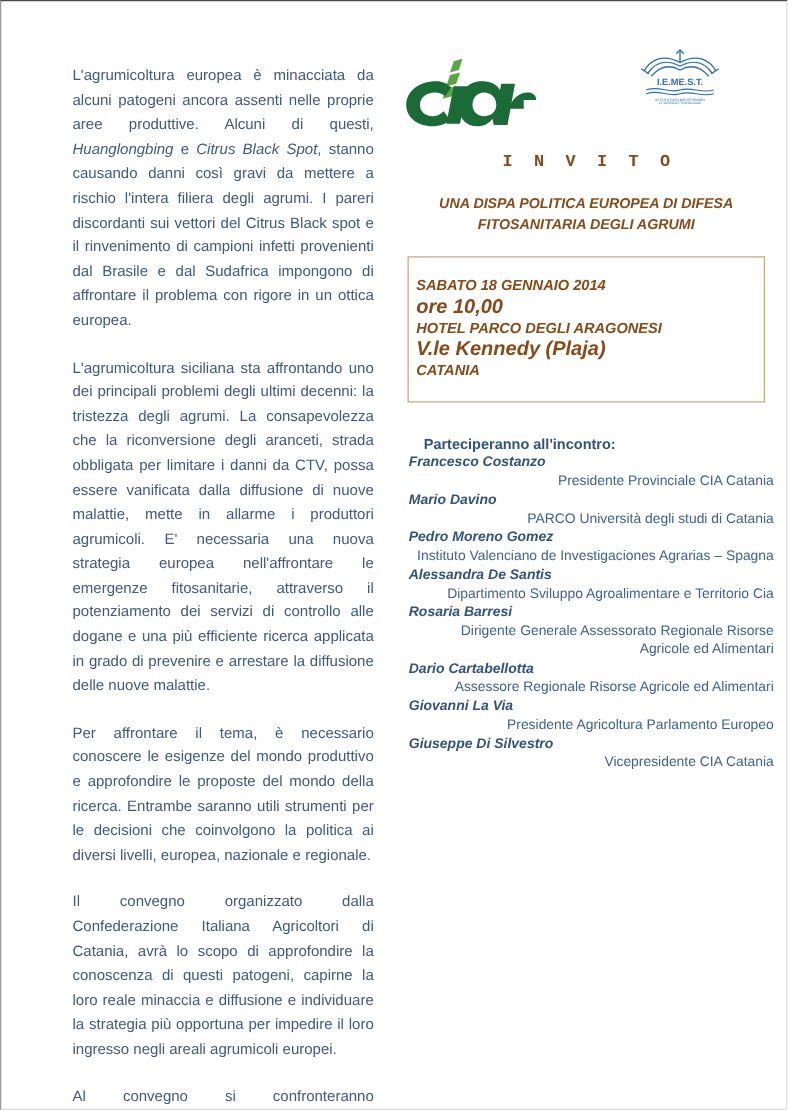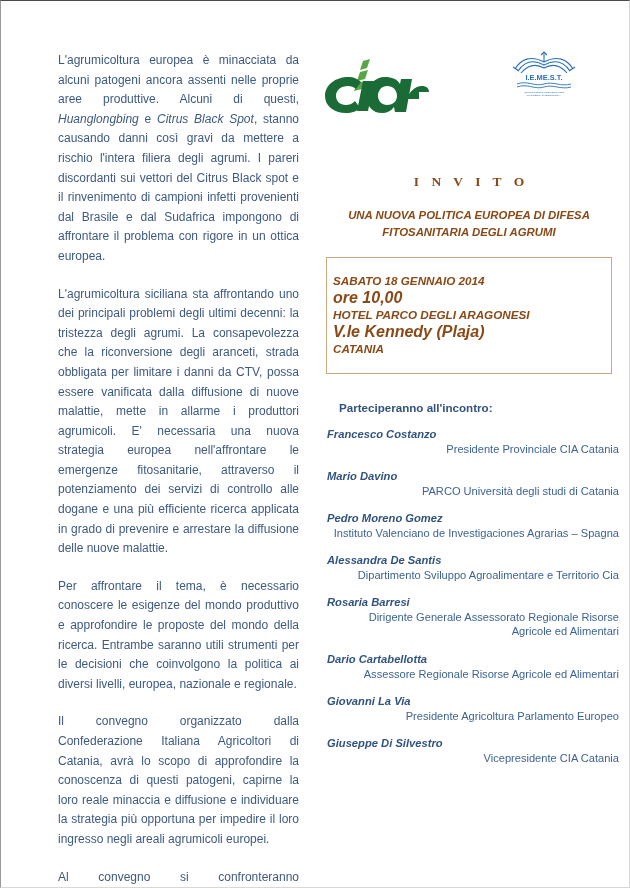--- a/index.html
+++ b/index.html
@@ -37,21 +37,21 @@
     font-family: Liberation Sans, sans-serif;
   }
   .body-par em {
     font-style: italic;
   }
 
   
   .right-col {
     position: absolute;
     left: 318px;
-    top: 48px;
+    top: 36px;
     width: 300px;
   }
 
   .logos {
     position: relative;
     height: 66px;
   }
   .cia-logo {
     position: absolute;
     left: 4px;
@@ -61,24 +61,24 @@
   }
   .iemest-logo {
     position: absolute;
     left: 190px;
     top: 0px;
     width: 70px;
     height: 48px;
   }
 
   .invito {
-    margin-top: 59px;
+    margin-top: 20px;
     text-align: center;
     color: #8a4a17;
-    font-family: Liberation Serif, serif;
+    font-family: Liberation Mono, monospace;
     font-weight: bold;
     font-size: 13.5px;
     letter-spacing: 4.5px;
     text-indent: 4.5px;
   }
 
   .subtitle {
     margin-top: 17px;
     text-align: center;
     color: #8a4a17;
@@ -111,21 +111,21 @@
   .participants-title {
     margin-top: 27px;
     margin-left: 20px;
     color: #31537f;
     font-family: "Liberation Sans", sans-serif;
     font-weight: bold;
     font-size: 11.6px;
   }
 
   .speaker {
-    margin-top: 13px;
+    margin-top: 1px;
     margin-left: 8px;
   }
   .speaker-name {
     color: #31537f;
     font-family: "Liberation Sans", sans-serif;
     font-weight: bold;
     font-style: italic;
     font-size: 11.2px;
     line-height: 14.5px;
   }
@@ -188,21 +188,21 @@
           <path d="M8 35 C18 31 26 38 35 35 C44 32 52 38 62 35"></path>
           <path d="M8 38 C18 34 26 41 35 38 C44 35 52 41 62 38"></path>
         </g>
         <text x="35" y="43.5" font-family="'Liberation Sans', sans-serif" font-size="2.5" fill="#2a6fbb" text-anchor="middle">ISTITUTO EURO MEDITERRANEO</text>
         <text x="35" y="46.5" font-family="'Liberation Sans', sans-serif" font-size="2.5" fill="#2a6fbb" text-anchor="middle">DI SCIENZA E TECNOLOGIA</text>
       </svg>
     </div>
 
     <div class="invito">I N V I T O</div>
 
-    <div class="subtitle">UNA NUOVA POLITICA EUROPEA DI DIFESA FITOSANITARIA DEGLI AGRUMI</div>
+    <div class="subtitle">UNA DISPA POLITICA EUROPEA DI DIFESA FITOSANITARIA DEGLI AGRUMI</div>
 
     <div class="event-box">
       <div class="event-line">SABATO 18 GENNAIO 2014</div>
       <div class="event-line small">ore 10,00</div>
       <div class="event-line">HOTEL PARCO DEGLI ARAGONESI</div>
       <div class="event-line small">V.le Kennedy (Plaja)</div>
       <div class="event-line">CATANIA</div>
     </div>
 
     <div class="participants-title">Parteciperanno all'incontro:</div>

